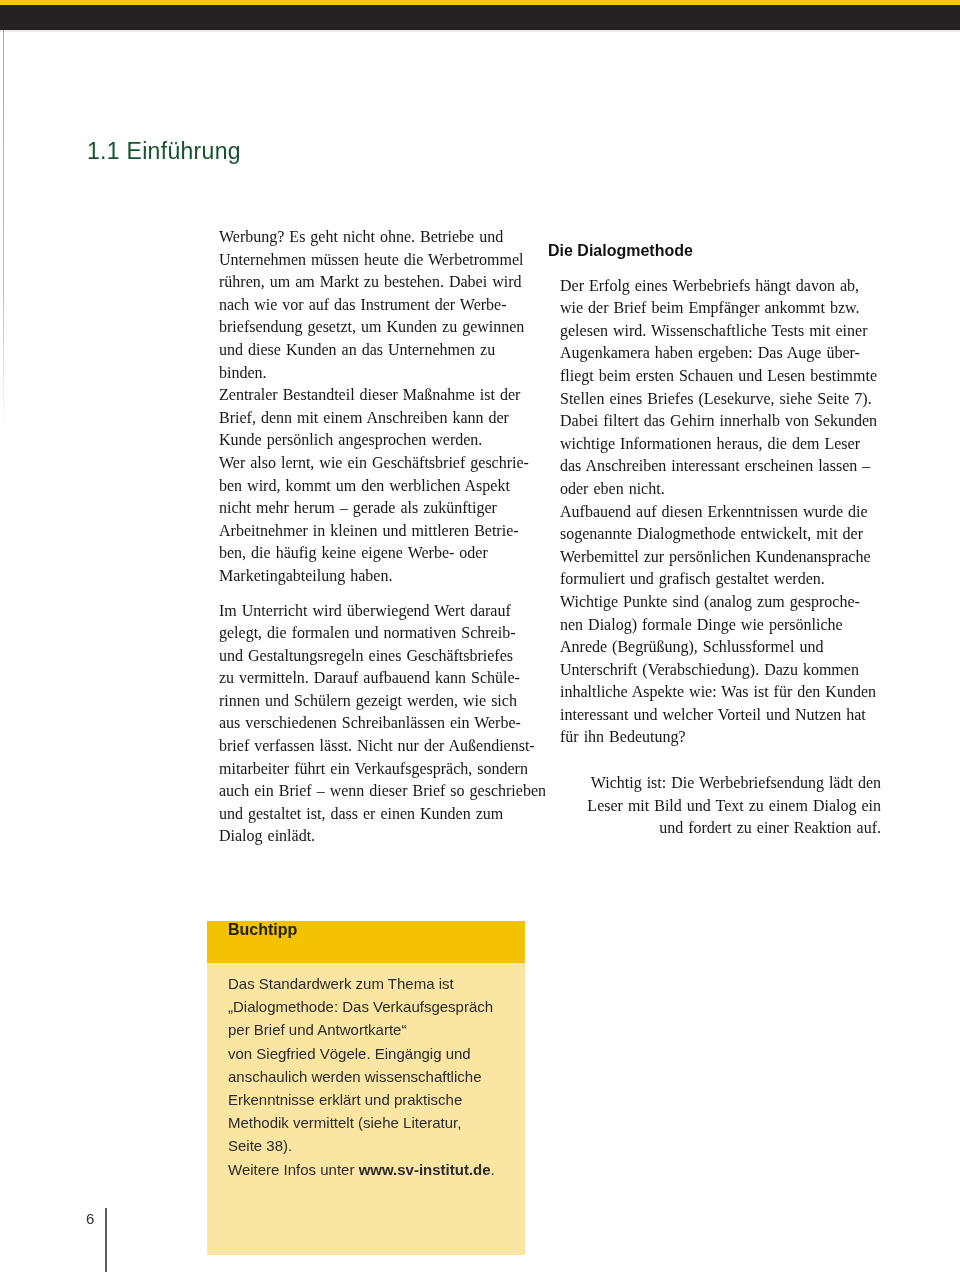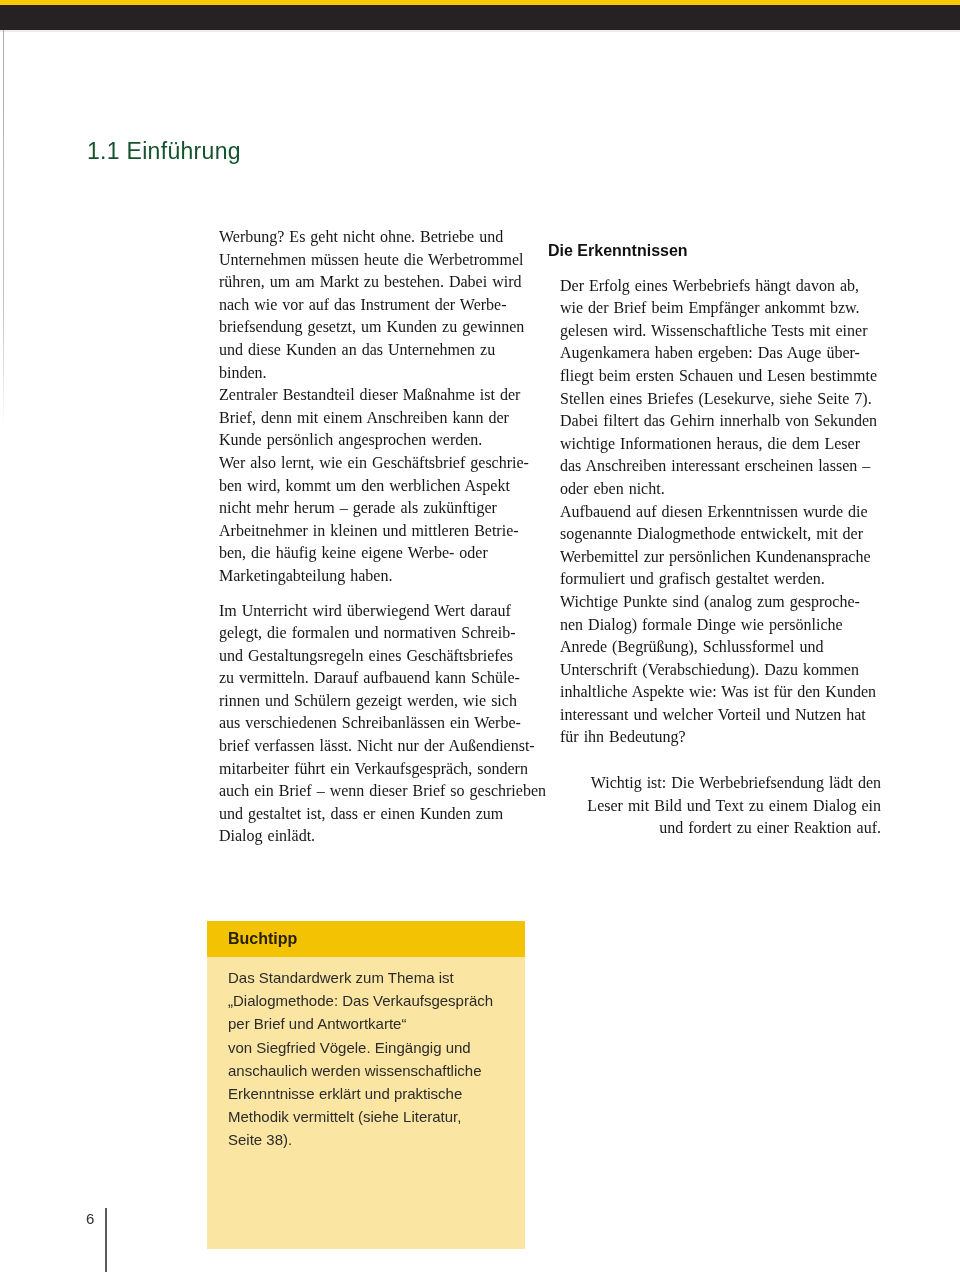--- a/index.html
+++ b/index.html
@@ -77,24 +77,24 @@
     color: #111111;
     white-space: pre;
   }
   .para-gap { margin-top: 23px; text-align: right; }
   .tip-box {
     position: absolute;
     left: 207px; top: 921px;
     width: 318px; height: 258px;
   }
   .tip-header {
-    height: 36px;
+    height: 42px;
     background: #f3c202;
     display: flex;
-    align-items: center;
+    align-items: flex-start;
     padding-left: 21px;
     box-sizing: border-box;
   }
   .tip-title {
     font-weight: 700;
     font-size: 16px;
     color: #2a2205;
   }
   .tip-body {
     height: 292px;
@@ -156,21 +156,21 @@
 rinnen und Schülern gezeigt werden, wie sich
 aus verschiedenen Schreibanlässen ein Werbe-
 brief verfassen lässt. Nicht nur der Außendienst-
 mitarbeiter führt ein Verkaufsgespräch, sondern
 auch ein Brief – wenn dieser Brief so geschrieben
 und gestaltet ist, dass er einen Kunden zum
 Dialog einlädt.</p>
   </div>
 
   <div class="col col-right">
-    <p class="sub-heading">Die Erkenntnissen</p>
+    <p class="sub-heading">Die Dialogmethode</p>
     <p class="body-text">Der Erfolg eines Werbebriefs hängt davon ab,
 wie der Brief beim Empfänger ankommt bzw.
 gelesen wird. Wissenschaftliche Tests mit einer
 Augenkamera haben ergeben: Das Auge über-
 fliegt beim ersten Schauen und Lesen bestimmte
 Stellen eines Briefes (Lesekurve, siehe Seite 7).
 Dabei filtert das Gehirn innerhalb von Sekunden
 wichtige Informationen heraus, die dem Leser
 das Anschreiben interessant erscheinen lassen –
 oder eben nicht.
@@ -196,19 +196,20 @@
     </div>
     <div class="tip-body">
       <p class="tip-text">Das Standardwerk zum Thema ist
 „Dialogmethode: Das Verkaufsgespräch
 per Brief und Antwortkarte“
 von Siegfried Vögele. Eingängig und
 anschaulich werden wissenschaftliche
 Erkenntnisse erklärt und praktische
 Methodik vermittelt (siehe Literatur,
 Seite 38).</p>
+      <p class="tip-text tip-link-line"><span>Weitere Infos unter </span><span class="tip-link">www.sv-institut.de</span><span>.</span></p>
     </div>
   </div>
 
   <div class="page-number">6</div>
   <div class="footer-rule"></div>
 
 </div>
 
 </body></html>

